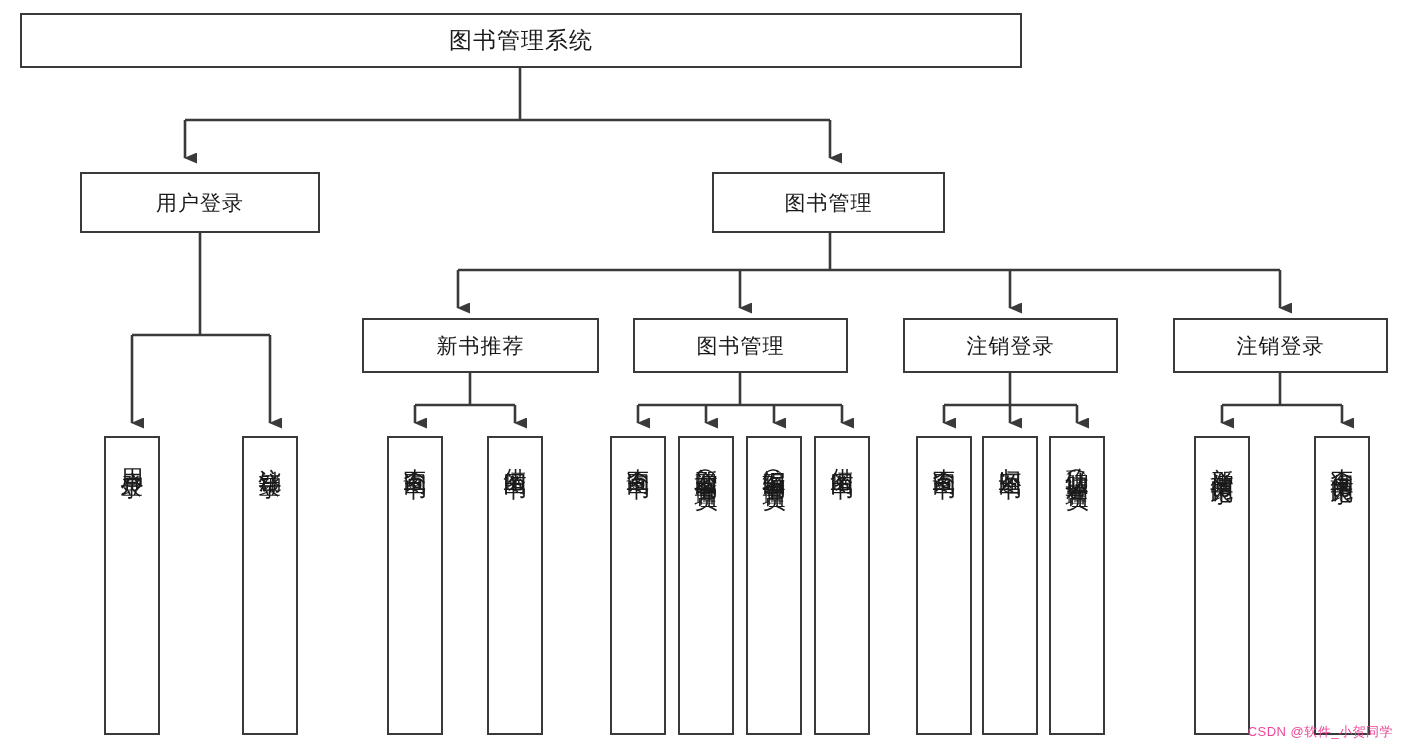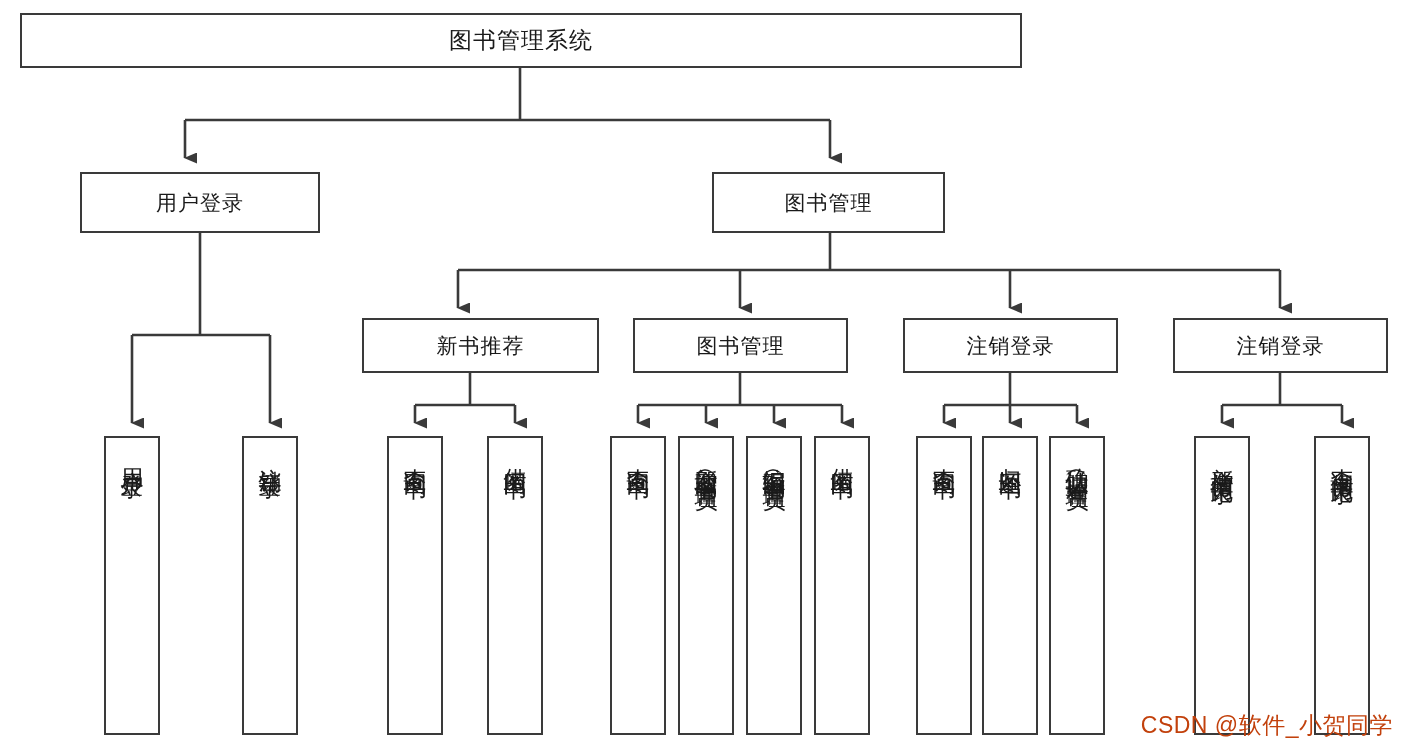--- a/index.html
+++ b/index.html
@@ -57,22 +57,22 @@
     letter-spacing: 3px;
     white-space: nowrap;
   }
   #root-node .label {
     font-size: 23px;
   }
   .watermark {
     position: absolute;
     right: 12px;
     bottom: 6px;
-    font-size: 23px;
-    color: #c2410c;
+    font-size: 13px;
+    color: #ec4899;
     white-space: nowrap;
     letter-spacing: 0.5px;
   }
 </style>
 </head>
 <body>
 
 <div id="canvas">
 
   <svg class="wires" viewBox="0 0 1405 747" xmlns="http://www.w3.org/2000/svg">

